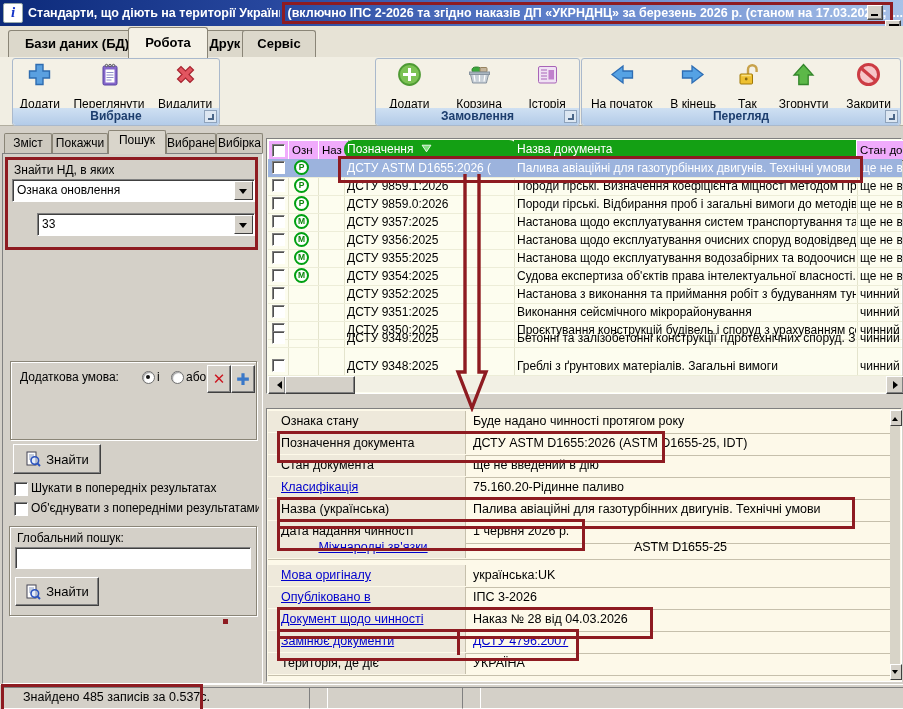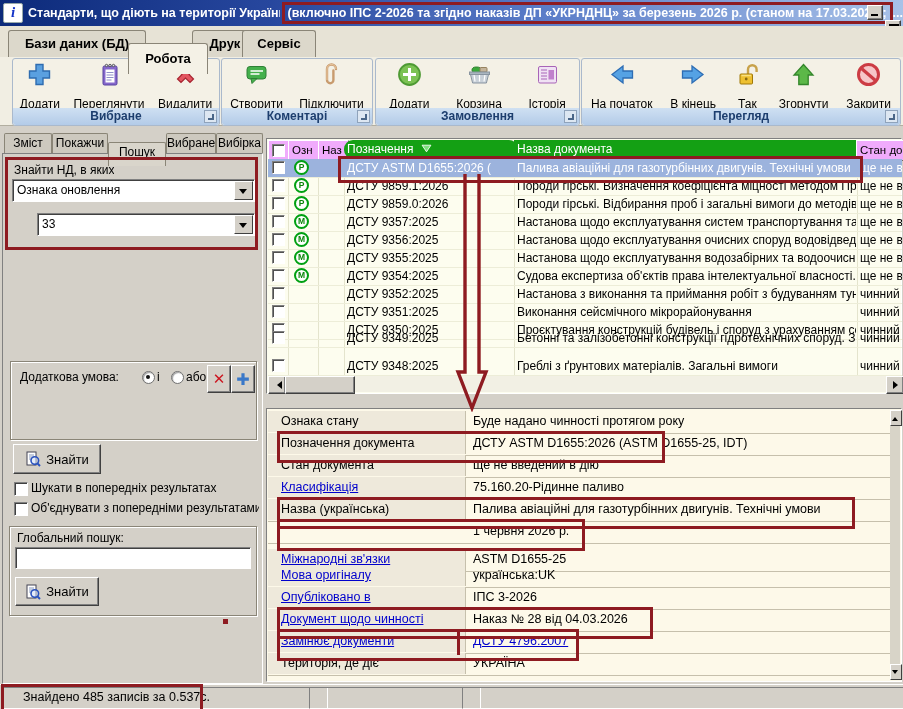--- a/index.html
+++ b/index.html
@@ -17,21 +17,21 @@
     font-weight:bold;font-size:15px;line-height:16px;text-align:center;flex:0 0 auto;}
   .title-hl{border:3px solid #8e1b21;padding:0 3px;margin-left:2px;line-height:16px;white-space:nowrap;}
   .winbtn{width:16px;height:15px;background:#d4d0c8;border:1px solid;border-color:#fff #404040 #404040 #fff;
     box-shadow:inset -1px -1px 0 #808080;position:relative;}
   .winbtn .min{position:absolute;left:3px;bottom:3px;width:7px;height:2px;background:#000;}
   .winbtn .max{position:absolute;left:3px;top:3px;width:8px;height:7px;border:1px solid #000;border-top:2px solid #000;}
   
   .tabstrip{left:0;top:26px;width:903px;height:31px;background:#e7e3d6;}
   .rtab{position:absolute;top:4px;height:27px;background:#dcd8cb;border:1px solid #8a8577;border-bottom:none;
     border-radius:3px 3px 0 0;font-weight:bold;font-size:13px;text-align:center;line-height:26px;padding:0 9px;}
-  .rtab.active{top:17px;height:30px;background:#f4f1e6;line-height:30px;z-index:2;}
+  .rtab.active{top:1px;height:30px;background:#f4f1e6;line-height:30px;z-index:2;}
   .toolband{left:0;top:57px;width:903px;height:69px;background:#f1eee3;border-bottom:1px solid #b2aea0;}
   .rgroup{position:absolute;top:1px;height:66px;border:1px solid #aab9cc;border-radius:3px;background:#f4f1e6;}
   .rgroup .btns{position:absolute;left:0;right:0;top:1px;height:47px;display:flex;justify-content:space-around;align-items:flex-start;}
   .rbtn{display:flex;flex-direction:column;align-items:center;padding:1px 4px;cursor:default;}
   .rbtn svg{width:27px;height:27px;}
   .rbtn .lbl{font-size:12px;margin-top:9px;white-space:nowrap;}
   .gcap{position:absolute;left:0;right:0;bottom:0;height:17px;border-radius:0 0 3px 3px;
     background:linear-gradient(#cfe0f2,#b3cbe8);color:#1d3e6e;font-weight:bold;font-size:12px;
     text-align:center;line-height:16px;}
   .launcher{position:absolute;right:2px;bottom:2px;width:11px;height:11px;background:#dde7f2;
@@ -156,41 +156,20 @@
         <svg viewBox="0 0 27 27">
             <path d="M5.5 9 9 5.5 13.5 10 18 5.5 21.5 9 17 13.5 21.5 18 18 21.5 13.5 17 9 21.5 5.5 18 10 13.5z" fill="#e25560" stroke="#a82430" stroke-width="1.2"></path>
           </svg>
         <span class="lbl">Видалити</span>
       </div>
     </div>
     <div class="gcap">Вибране</div>
     <div class="launcher"></div>
   </div>
 
-  <div class="rgroup" style="left:221px;width:150px;">
-    <div class="btns">
-      <div class="rbtn">
-        <svg viewBox="0 0 27 27">
-          <rect x="4" y="5.5" width="19" height="12.5" rx="3" fill="#44b04c" stroke="#2e8036"></rect>
-          <path d="M8 17.5h6l-5 5z" fill="#44b04c" stroke="#2e8036"></path>
-          <path d="M7.5 10h12.5M7.5 13h9" stroke="#fff" stroke-width="1.5"></path>
-        </svg>
-        <span class="lbl">Створити</span>
-      </div>
-      <div class="rbtn">
-        <svg viewBox="0 0 27 27">
-          <path d="M18 8a4.5 4.5 0 0 0-9 0v11a3.2 3.2 0 0 0 6.4 0V9.5" fill="none" stroke="#c89b6e" stroke-width="2.4" stroke-linecap="round"></path>
-          <path d="M18 8a4.5 4.5 0 0 0-9 0v11" fill="none" stroke="#eecfa8" stroke-width="0.9"></path>
-        </svg>
-        <span class="lbl">Підключити</span>
-      </div>
-    </div>
-    <div class="gcap">Коментарі</div>
-    <div class="launcher"></div>
-  </div>
 
   <div class="rgroup" style="left:375px;width:203px;">
     <div class="btns">
       <div class="rbtn">
         <svg viewBox="0 0 27 27">
           <circle cx="13.5" cy="13.5" r="10.5" fill="#7cc254" stroke="#4e9a34" stroke-width="1.8"></circle>
           <path d="M12 7h3v5h5v3h-5v5h-3v-5H7v-3h5z" fill="#fff"></path>
         </svg>
         <span class="lbl">Додати</span>
       </div>
@@ -255,21 +234,21 @@
       </div>
     </div>
     <div class="gcap">Перегляд</div>
     <div class="launcher"></div>
   </div>
 </div>
 
 <div class="ab sidebar">
   <div class="stab" style="left:2px;width:46px;">Зміст</div>
   <div class="stab" style="left:50px;width:54px;">Покажчи</div>
-  <div class="stab active" style="left:106px;width:56px;margin-top:12px;">Пошук</div>
+  <div class="stab active" style="left:106px;width:56px;">Пошук</div>
   <div class="stab" style="left:164px;width:48px;">Вибране</div>
   <div class="stab" style="left:214px;width:45px;">Вибірка</div>
 
   <div class="sidepanel">
     <div class="ab nowrap" style="left:11px;top:9px;">Знайти НД, в яких</div>
     <div class="combo" style="left:9px;top:25px;width:241px;">
       <span class="txt">Ознака оновлення</span>
       <span class="drop">
           <span class="tri-d"></span>
         </span>
@@ -472,23 +451,24 @@
   </div>
   <div class="drow" style="top:68px;">
     <span class="dlabel link">Класифікація</span>
     <span class="dvalue">75.160.20-Рідинне паливо</span>
   </div>
   <div class="drow" style="top:90px;">
     <span class="dlabel">Назва (українська)</span>
     <span class="dvalue">Палива авіаційні для газотурбінних двигунів. Технічні умови</span>
   </div>
   <div class="drow" style="top:112px;">
+    <span class="dlabel">Дата надання чинності</span>
     <span class="dvalue">1 червня 2026 р.</span>
   </div>
-  <div class="drow" style="top:140px;">
+  <div class="drow" style="top:128px;text-align:center;">
     <span class="dlabel link">Міжнародні зв'язки</span>
     <span class="dvalue">ASTM D1655-25</span>
   </div>
   <div class="drow" style="top:156px;">
     <span class="dlabel link">Мова оригіналу</span>
     <span class="dvalue">українська:UK</span>
   </div>
   <div class="drow" style="top:178px;">
     <span class="dlabel link">Опубліковано в</span>
     <span class="dvalue">ІПС 3-2026</span>

